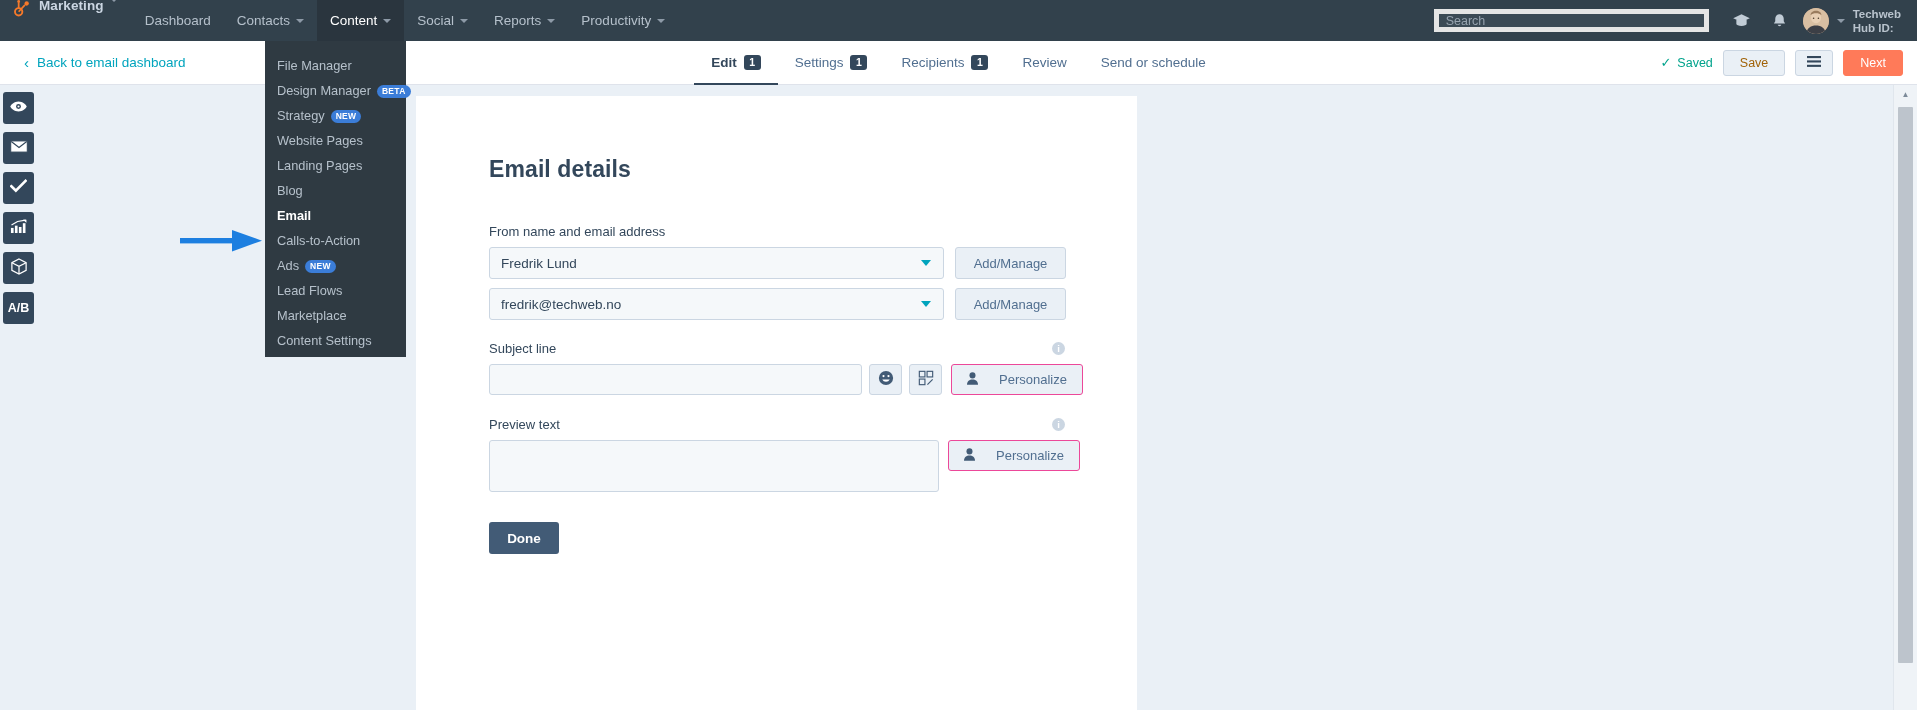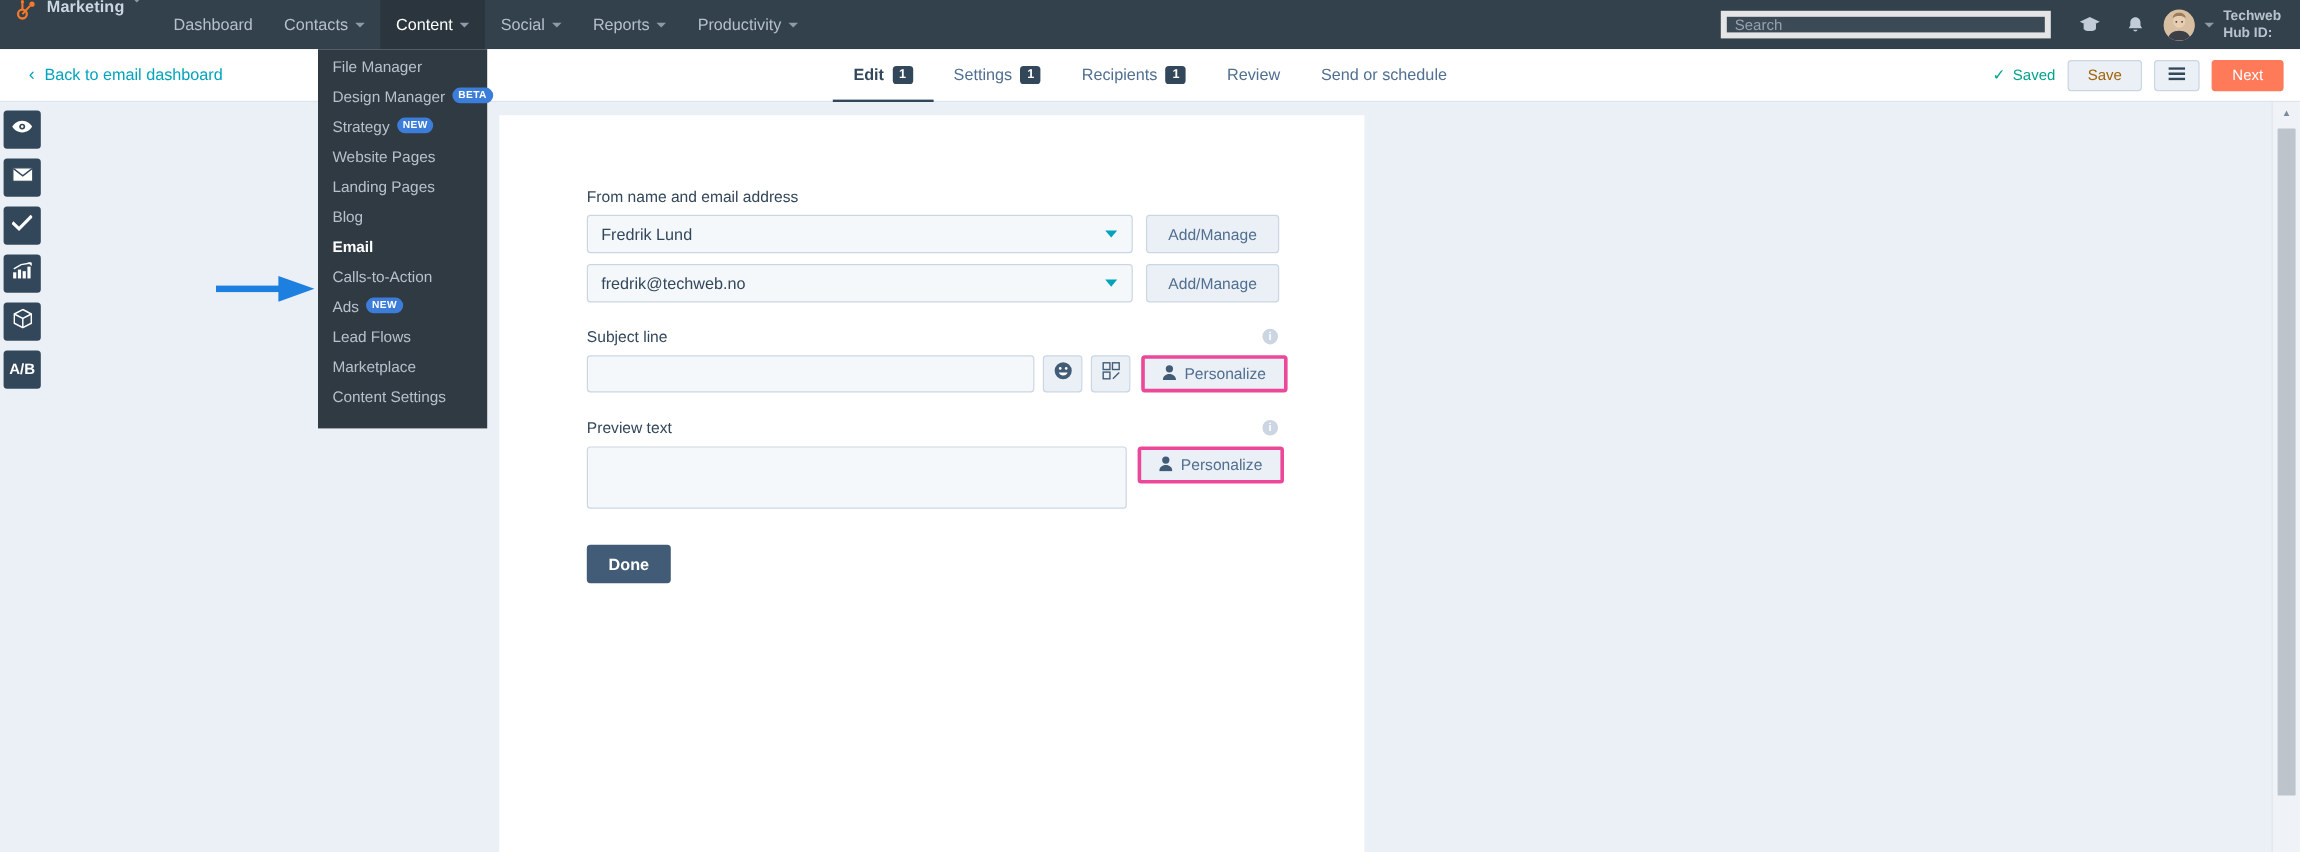--- a/index.html
+++ b/index.html
@@ -71,21 +71,21 @@
 
   
   .dropdown {
     position: absolute; top: 41px; left: 265px;
     width: 141px;
     background: #2f3a42;
     padding: 7px 0 9px 0;
     z-index: 60;
   }
   .dd-item {
-    display: flex; align-items: flex-start;
+    display: flex; align-items: flex-end;
     height: 25px; padding: 0 12px;
     color: #b6c1cb; font-size: 12.8px;
     cursor: pointer; white-space: nowrap;
   }
   .dd-item.active { color: #ffffff; font-weight: bold; }
   .badge-pill {
     display: inline-block; margin-left: 6px;
     background: #3b7dd8; color: #fff;
     font-size: 8.5px; font-weight: bold;
     border-radius: 8px; padding: 2px 5px 2px 5px;
@@ -240,23 +240,23 @@
   }
   .sq-btn {
     width: 33px; height: 31px; margin-left: 7px;
     background: #eaf0f6; border: 1px solid #cbd6e2;
     border-radius: 3px; display: flex;
     align-items: center; justify-content: center;
     cursor: pointer;
   }
   .pers-btn {
     height: 31px; margin-left: 9px; padding: 0 15px;
-    background: #eaf0f6; border: 3px solid #ec4899;
+    background: #eaf0f6; border: 1px solid #ec4899;
     border-radius: 3px; color: #516f90; font-size: 13px;
-    display: flex; align-items: center; gap: 7px;
+    display: flex; align-items: center; gap: 21px;
     cursor: pointer; white-space: nowrap;
   }
   .textarea {
     width: 450px; height: 52px;
     background: #f5f8fa; border: 1px solid #cbd6e2;
     border-radius: 3px; padding: 8px 10px;
     font-size: 13.5px; color: #33475b; resize: none;
     font-family: "Liberation Sans", sans-serif;
   }
   .pers-btn.tall { height: 31px; align-self: flex-start; }
@@ -470,20 +470,21 @@
   </div>
   <div class="rail-btn ab">
     <span>A/B</span>
   </div>
 </div>
 
 <div class="canvas">
   <div class="sheet">
     <div class="form">
 
+      <div class="form-title">Email details</div>
 
       <div class="field-label">From name and email address</div>
 
       <div class="field-row">
         <div class="select-wrap">
           <input class="form-select" type="text" readonly="" value="Fredrik Lund" style="">
           <span class="sel-caret"></span>
         </div>
         <div class="addmanage">
           <span>Add/Manage</span>

